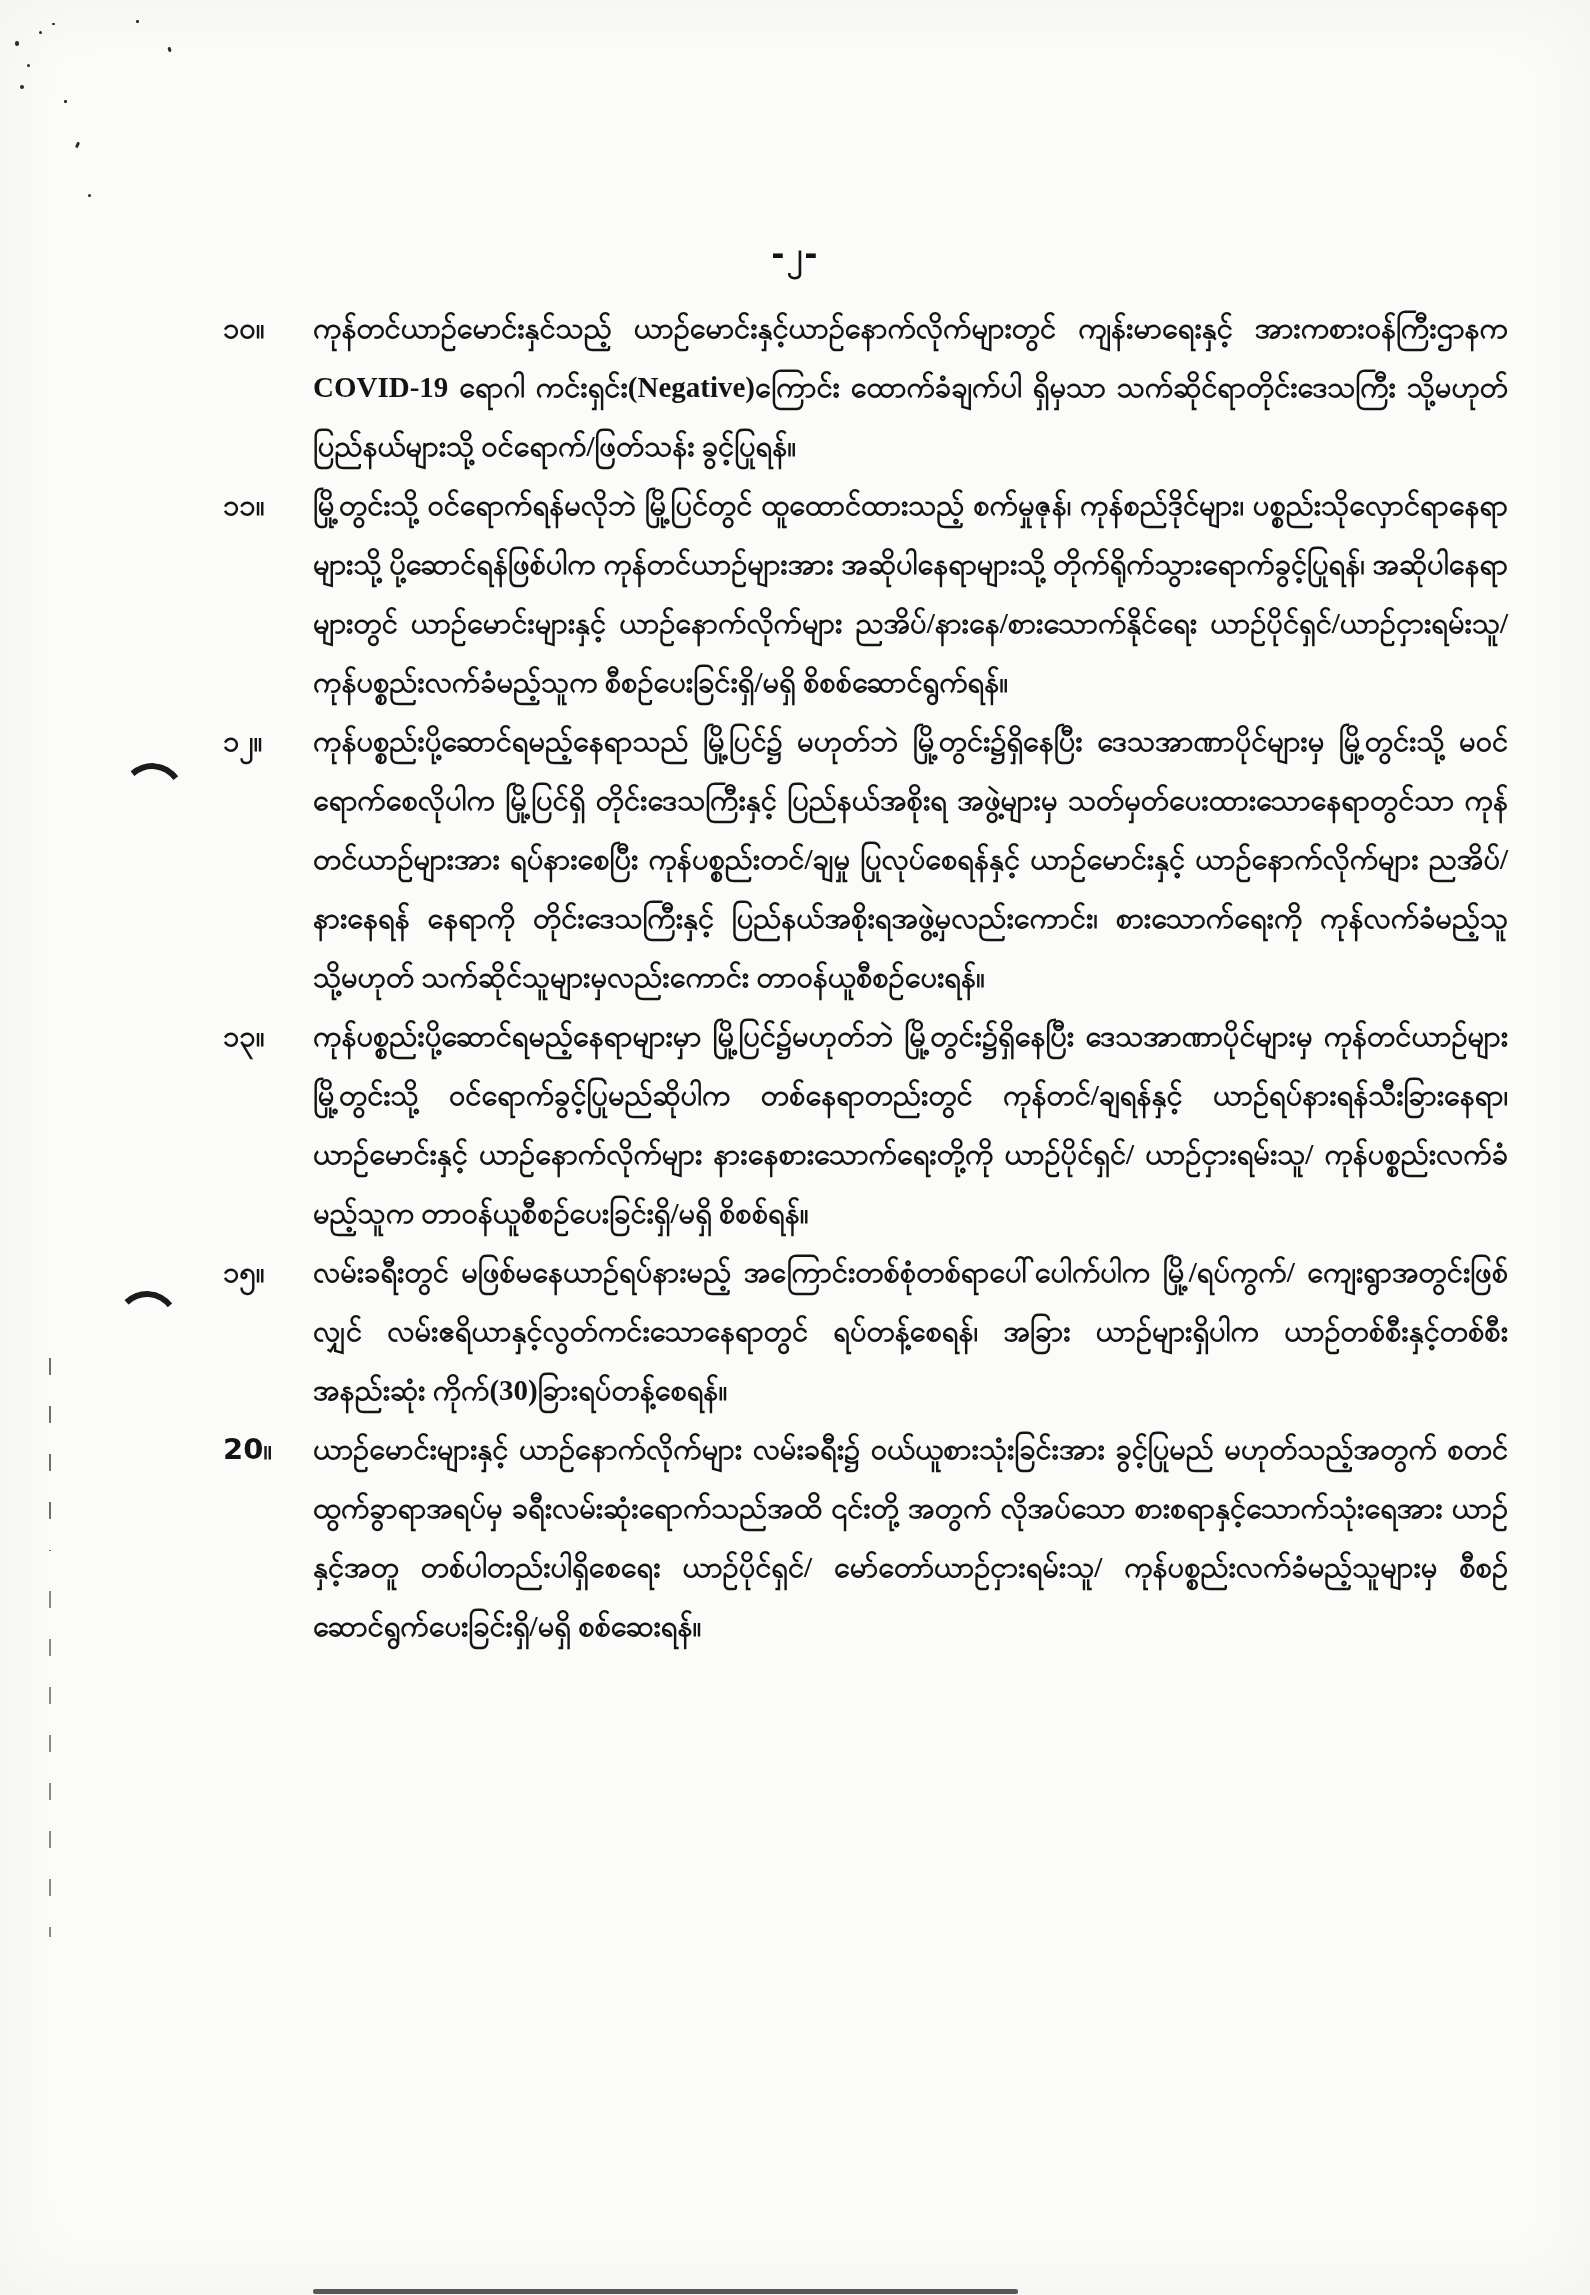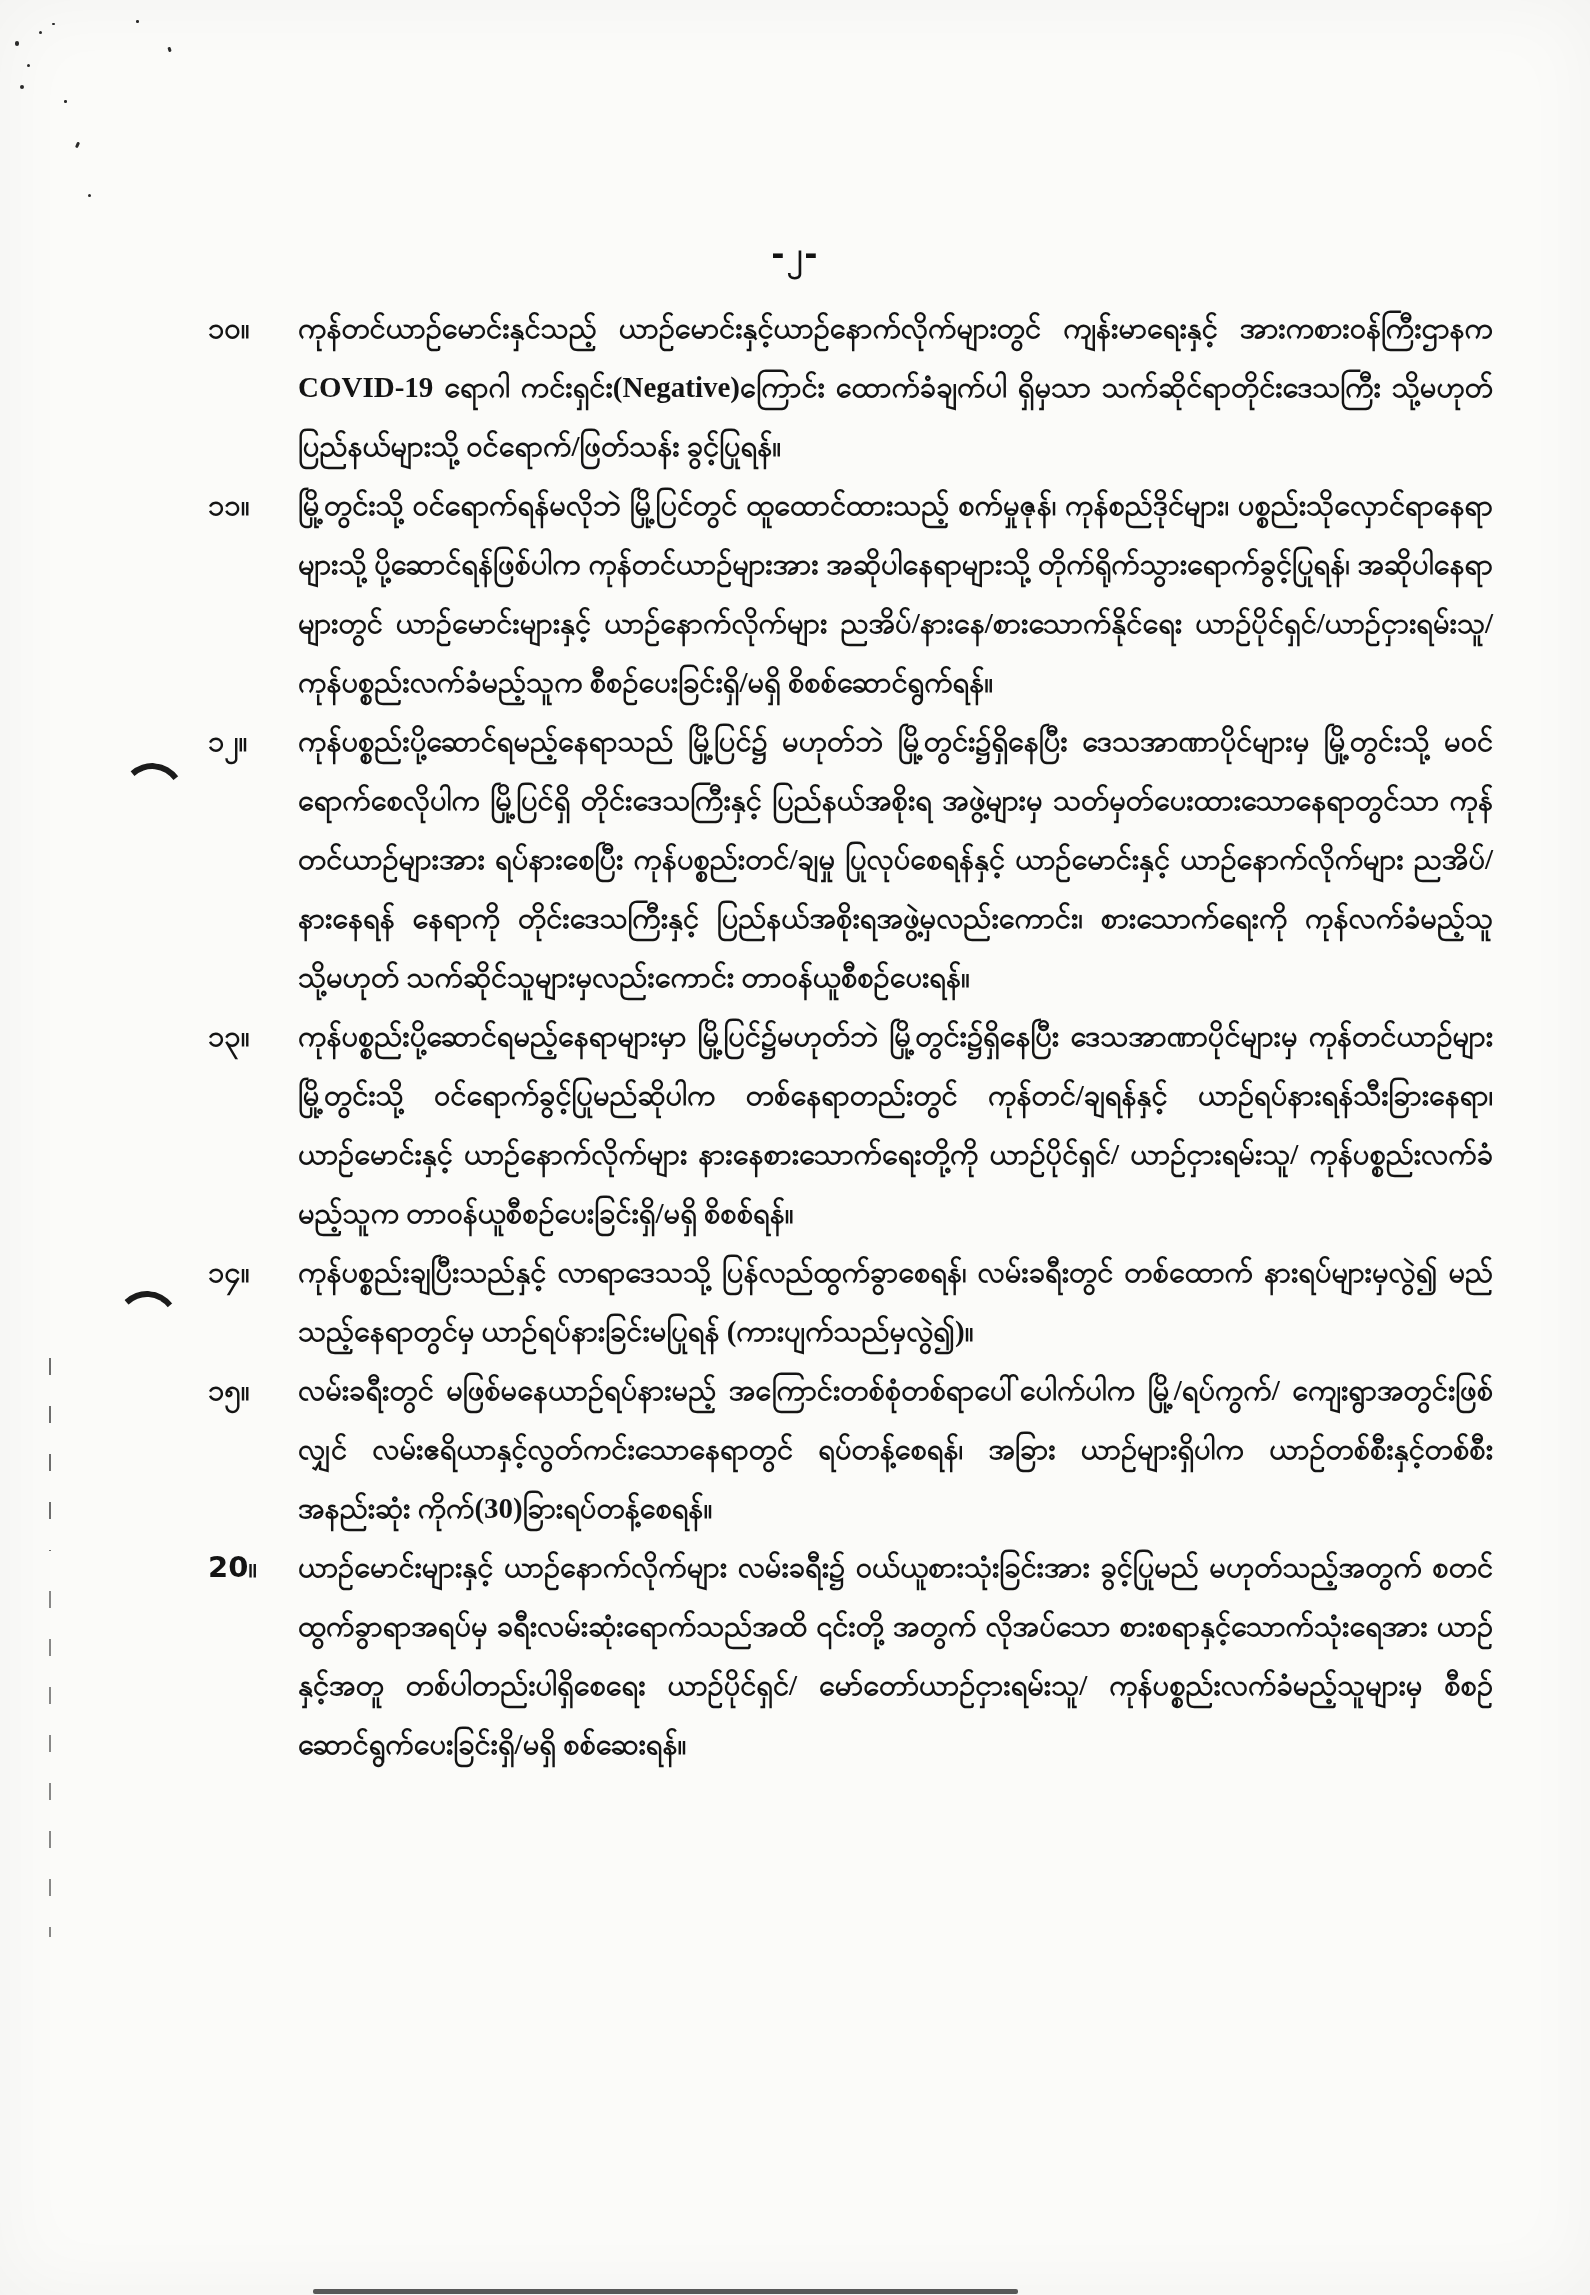--- a/index.html
+++ b/index.html
@@ -12,21 +12,21 @@
     color:#161616;
     box-shadow:inset 0 0 80px rgba(0,0,0,0.04);
   }
   .page-number{
     position:absolute;top:233px;left:0;width:100%;
     text-align:center;
     font-size:32px;font-weight:bold;color:#121212;
     letter-spacing:2px;
   }
   .content{
-    position:absolute;left:208px;top:299px;width:1285px;
+    position:absolute;left:223px;top:299px;width:1285px;
   }
   .item{display:flex;align-items:flex-start;}
   .item-number{
     flex:0 0 90px;width:90px;
     font-size:29px;font-weight:600;line-height:59px;
     color:#141414;white-space:nowrap;
   }
   .item-body{
     flex:1;
     font-size:29px;font-weight:600;line-height:59px;
@@ -106,24 +106,20 @@
     <div class="item">
       <div class="item-number">၁၂။</div>
       <div class="item-body">ကုန်ပစ္စည်းပို့ဆောင်ရမည့်နေရာသည် မြို့ပြင်၌ မဟုတ်ဘဲ မြို့တွင်း၌ရှိနေပြီး ဒေသအာဏာပိုင်များမှ မြို့တွင်းသို့ မဝင်ရောက်စေလိုပါက မြို့ပြင်ရှိ တိုင်းဒေသကြီးနှင့် ပြည်နယ်အစိုးရ အဖွဲ့များမှ သတ်မှတ်ပေးထားသောနေရာတွင်သာ ကုန်တင်ယာဉ်များအား ရပ်နားစေပြီး ကုန်ပစ္စည်းတင်/ချမှု ပြုလုပ်စေရန်နှင့် ယာဉ်မောင်းနှင့် ယာဉ်နောက်လိုက်များ ညအိပ်/နားနေရန် နေရာကို တိုင်းဒေသကြီးနှင့် ပြည်နယ်အစိုးရအဖွဲ့မှလည်းကောင်း၊ စားသောက်ရေးကို ကုန်လက်ခံမည့်သူ သို့မဟုတ် သက်ဆိုင်သူများမှလည်းကောင်း တာဝန်ယူစီစဉ်ပေးရန်။</div>
     </div>
 
     <div class="item">
       <div class="item-number">၁၃။</div>
       <div class="item-body">ကုန်ပစ္စည်းပို့ဆောင်ရမည့်နေရာများမှာ မြို့ပြင်၌မဟုတ်ဘဲ မြို့တွင်း၌ရှိနေပြီး ဒေသအာဏာပိုင်များမှ ကုန်တင်ယာဉ်များ မြို့တွင်းသို့ ဝင်ရောက်ခွင့်ပြုမည်ဆိုပါက တစ်နေရာတည်းတွင် ကုန်တင်/ချရန်နှင့် ယာဉ်ရပ်နားရန်သီးခြားနေရာ၊ ယာဉ်မောင်းနှင့် ယာဉ်နောက်လိုက်များ နားနေစားသောက်ရေးတို့ကို ယာဉ်ပိုင်ရှင်/ ယာဉ်ငှားရမ်းသူ/ ကုန်ပစ္စည်းလက်ခံမည့်သူက တာဝန်ယူစီစဉ်ပေးခြင်းရှိ/မရှိ စိစစ်ရန်။</div>
     </div>
 
-    <div class="item">
-      <div class="item-number">၁၄။</div>
-      <div class="item-body">ကုန်ပစ္စည်းချပြီးသည်နှင့် လာရာဒေသသို့ ပြန်လည်ထွက်ခွာစေရန်၊ လမ်းခရီးတွင် တစ်ထောက် နားရပ်များမှလွဲ၍ မည်သည့်နေရာတွင်မှ ယာဉ်ရပ်နားခြင်းမပြုရန် (ကားပျက်သည်မှလွဲ၍)။</div>
-    </div>
 
     <div class="item">
       <div class="item-number">၁၅။</div>
       <div class="item-body">လမ်းခရီးတွင် မဖြစ်မနေယာဉ်ရပ်နားမည့် အကြောင်းတစ်စုံတစ်ရာပေါ်ပေါက်ပါက မြို့/ရပ်ကွက်/ ကျေးရွာအတွင်းဖြစ်လျှင် လမ်းဧရိယာနှင့်လွတ်ကင်းသောနေရာတွင် ရပ်တန့်စေရန်၊ အခြား ယာဉ်များရှိပါက ယာဉ်တစ်စီးနှင့်တစ်စီး အနည်းဆုံး ကိုက်(30)ခြားရပ်တန့်စေရန်။</div>
     </div>
 
     <div class="item">
       <div class="item-number">20။</div>
       <div class="item-body">ယာဉ်မောင်းများနှင့် ယာဉ်နောက်လိုက်များ လမ်းခရီး၌ ဝယ်ယူစားသုံးခြင်းအား ခွင့်ပြုမည် မဟုတ်သည့်အတွက် စတင်ထွက်ခွာရာအရပ်မှ ခရီးလမ်းဆုံးရောက်သည်အထိ ၎င်းတို့ အတွက် လိုအပ်သော စားစရာနှင့်သောက်သုံးရေအား ယာဉ်နှင့်အတူ တစ်ပါတည်းပါရှိစေရေး ယာဉ်ပိုင်ရှင်/ မော်တော်ယာဉ်ငှားရမ်းသူ/ ကုန်ပစ္စည်းလက်ခံမည့်သူများမှ စီစဉ်ဆောင်ရွက်ပေးခြင်းရှိ/မရှိ စစ်ဆေးရန်။</div>
     </div>

